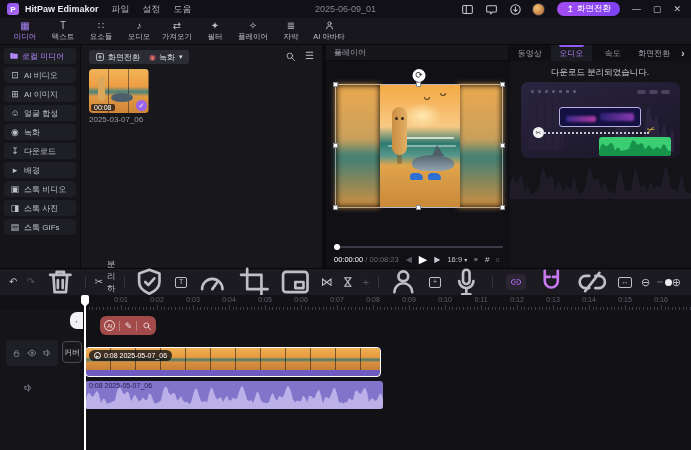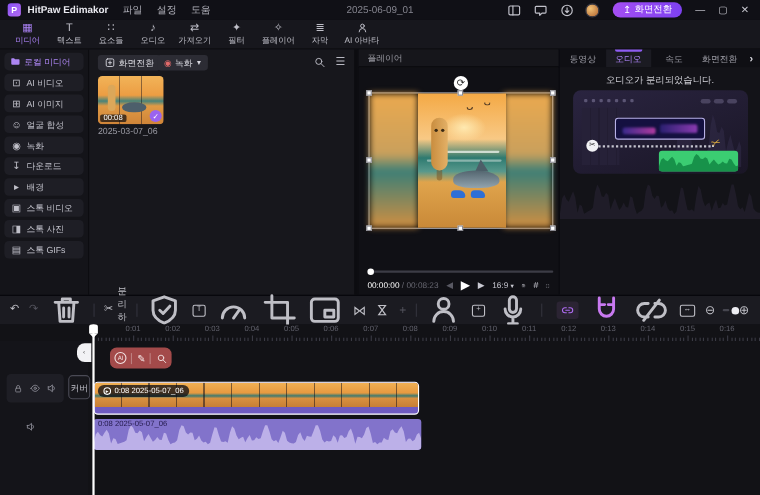--- a/index.html
+++ b/index.html
@@ -410,21 +410,21 @@
 </div>
 
 <div id="inspector" class="abs">
   <div id="insp-tabs" class="abs">
     <div class="tab">동영상</div>
     <div class="tab active">오디오</div>
     <div class="tab">속도</div>
     <div class="tab">화면전환</div>
     <div id="insp-chevron">›</div>
   </div>
-  <div id="insp-msg" class="abs">오디오가 분리되었습니다.</div>
+  <div id="insp-msg" class="abs">다운로드 분리되었습니다.</div>
   <div id="insp-card" class="abs">
     <span class="mini-dot" style="left:10px"></span>
       <span class="mini-dot" style="left:17px"></span>
       <span class="mini-dot" style="left:24px"></span>
       <span class="mini-dot" style="left:31px"></span>
       <span class="mini-dot" style="left:38px"></span>
       <span class="mini-dot" style="left:45px"></span>
       <span class="mini-dot" style="left:52px"></span>
     <span class="mini-pill" style="right:34px"></span>
       <span class="mini-pill" style="right:22px"></span>

